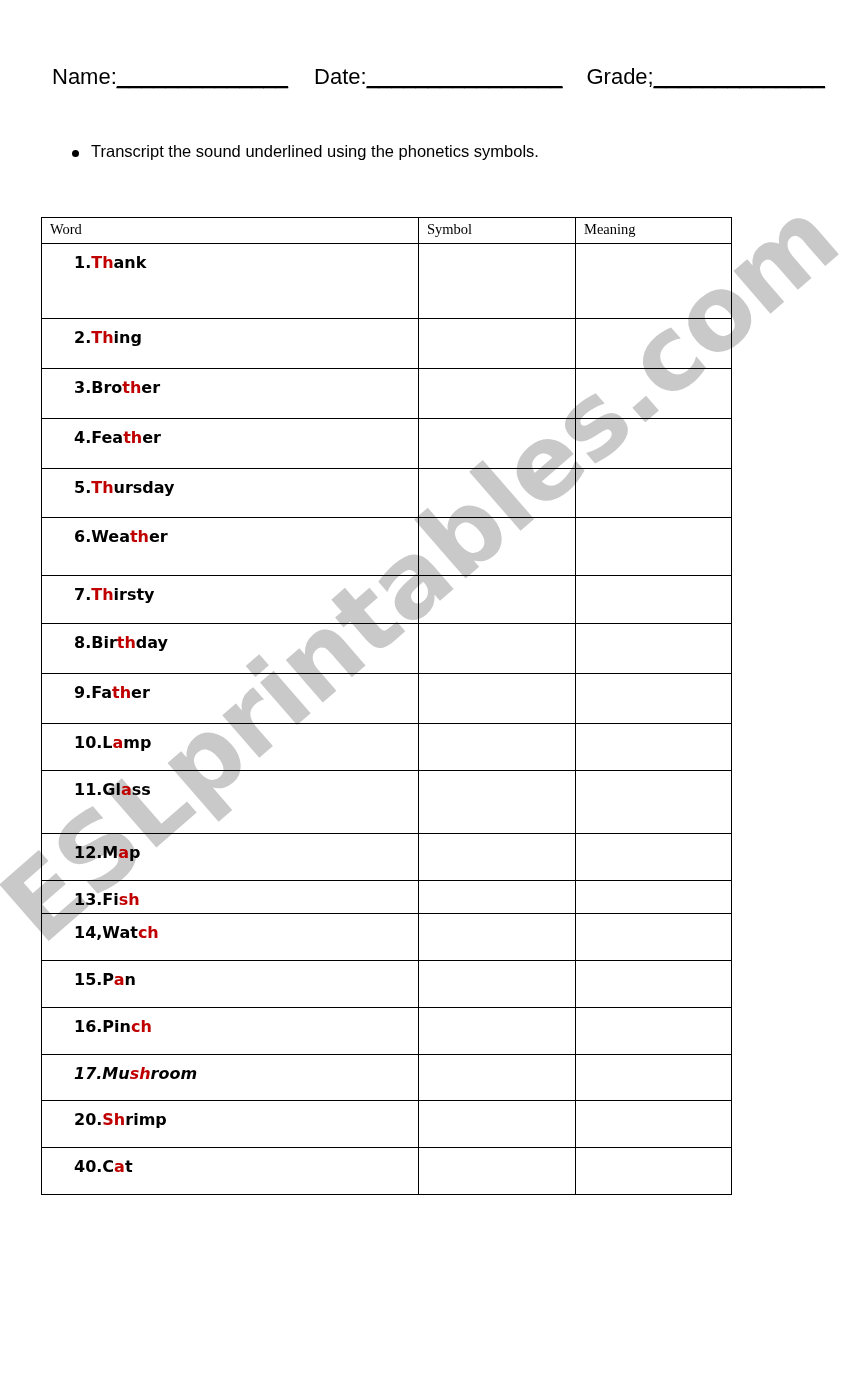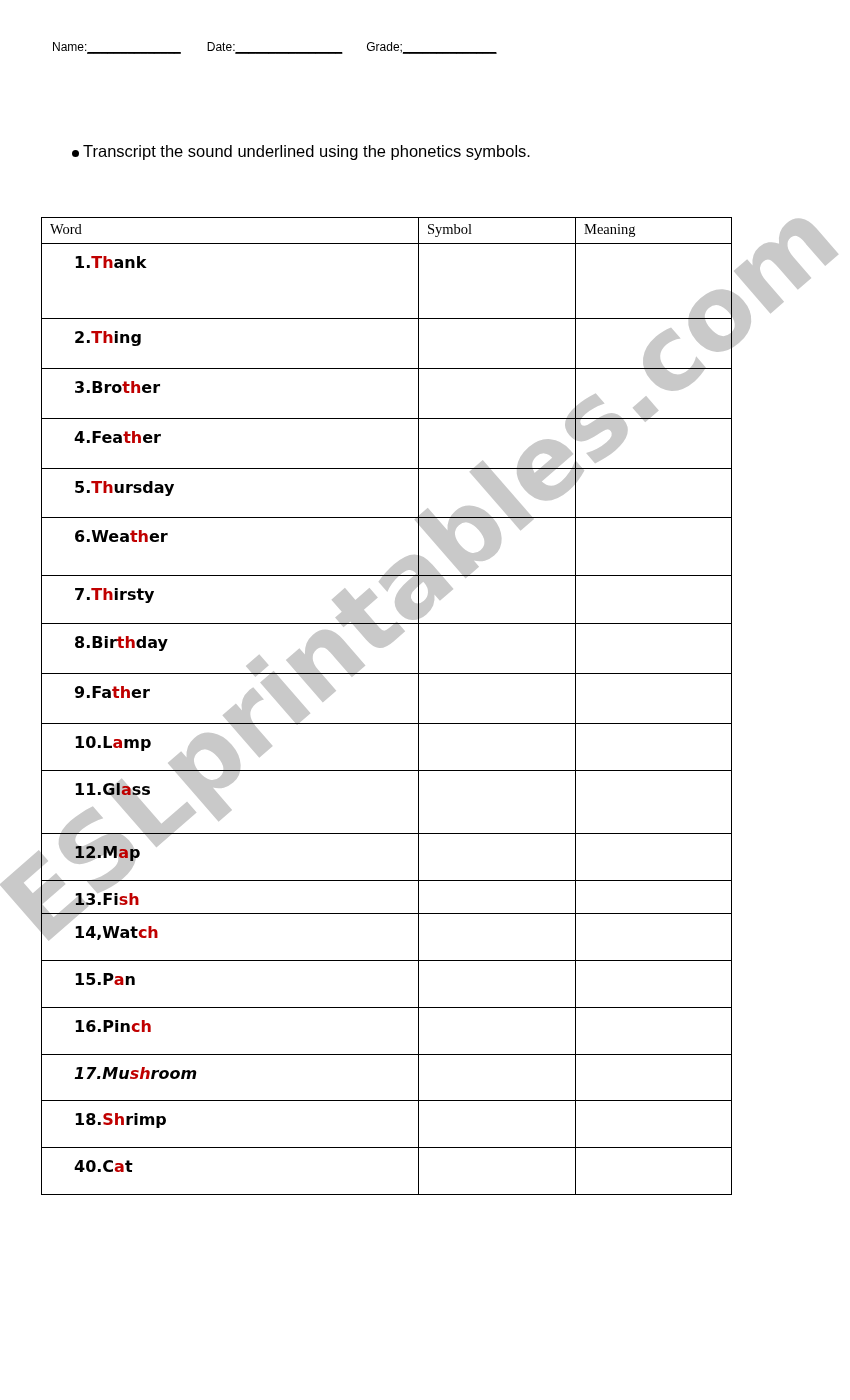--- a/index.html
+++ b/index.html
@@ -36,41 +36,41 @@
     letter-spacing: -1px;
   }
 
   
   #page { position: relative; z-index: 2; }
 
   
   #id-line {
     position: absolute;
     left: 52px;
-    top: 40px;
+    top: 64px;
     font-family: "Liberation Sans", sans-serif;
-    font-size: 12px;
+    font-size: 22px;
     color: #000000;
     white-space: nowrap;
   }
   #id-line .rule { text-decoration: underline; letter-spacing: 0px; }
   #id-line .gap-a { display: inline-block; width: 26px; }
   #id-line .gap-b { display: inline-block; width: 24px; }
 
   
   #instructions {
     position: absolute;
     left: 72px;
     top: 141px;
     width: 660px;
   }
   #instruction-row {
     display: flex;
     align-items: flex-start;
-    gap: 4px;
+    gap: 12px;
   }
   #bullet-icon {
     width: 7px; height: 7px;
     border-radius: 50%;
     background: #000;
     margin-top: 9px;
     flex: none;
   }
   #instruction-text {
     font-family: "Liberation Sans", sans-serif;
@@ -347,21 +347,21 @@
               <span class="row-num">17.</span>
               <span class="word-text">Mu<span class="hl" style="color: rgb(192, 0, 0);">sh</span>room</span>
             </div>
           </td>
           <td class="sym-cell"></td>
           <td class="mean-cell"></td>
         </tr>
         <tr style="height: 47px;">
           <td>
             <div class="word-cell-inner">
-              <span class="row-num">18.</span>
+              <span class="row-num">20.</span>
               <span class="word-text"><span class="hl" style="color: rgb(192, 0, 0);">Sh</span>rimp</span>
             </div>
           </td>
           <td class="sym-cell"></td>
           <td class="mean-cell"></td>
         </tr>
         <tr style="height: 47px;">
           <td>
             <div class="word-cell-inner">
               <span class="row-num">40.</span>

